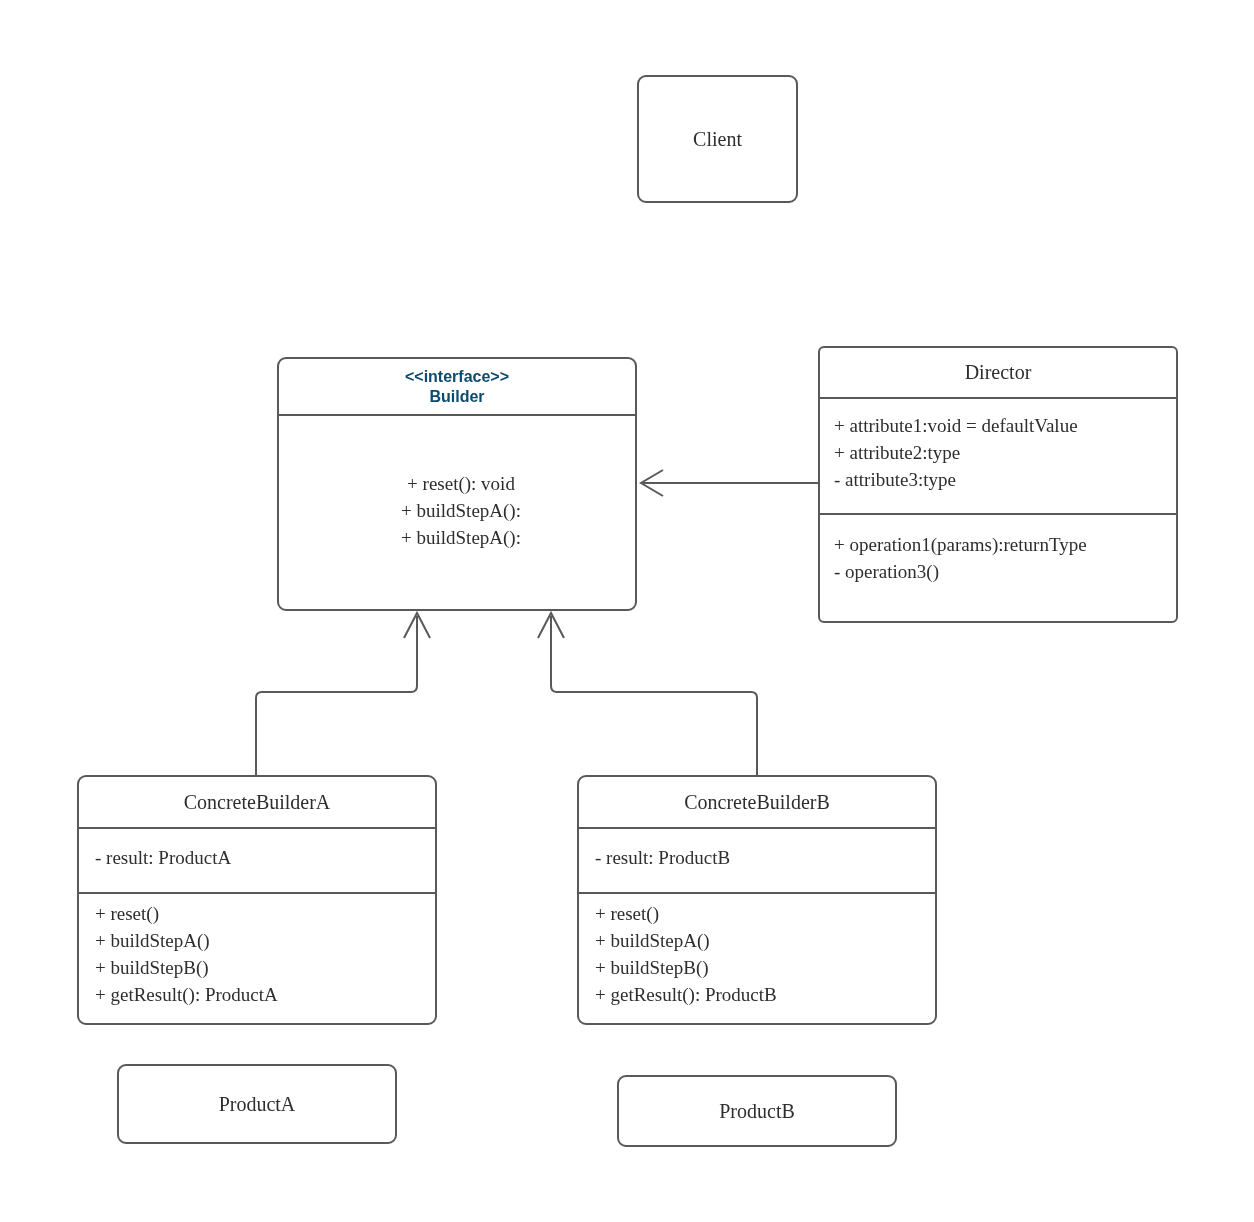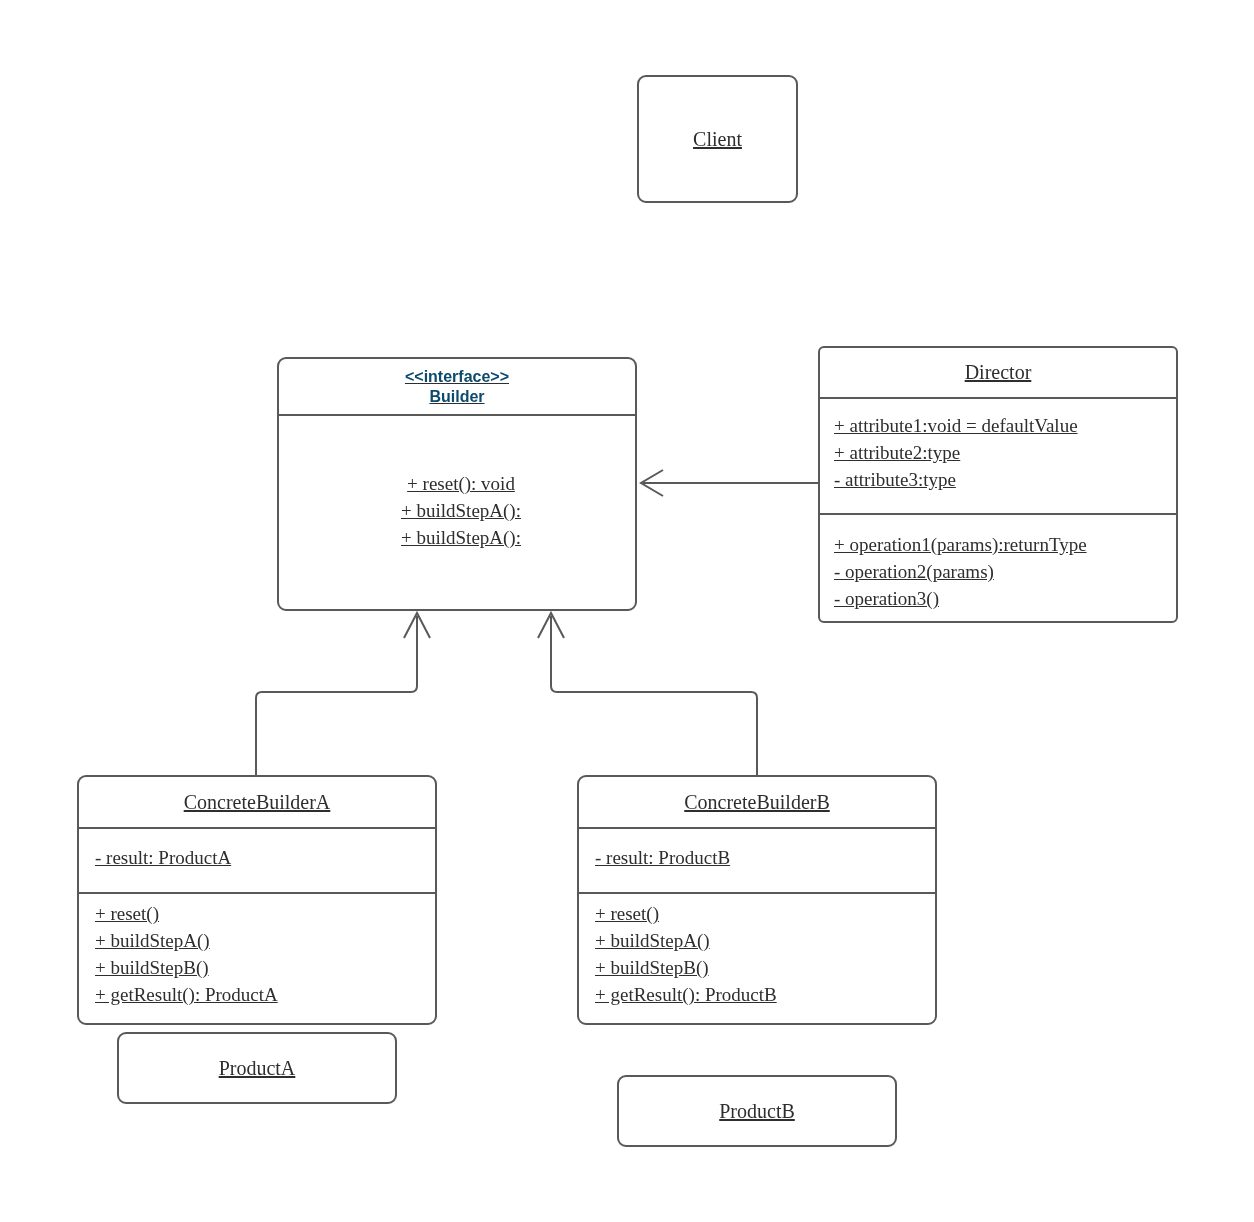--- a/index.html
+++ b/index.html
@@ -16,21 +16,20 @@
     position: absolute;
     left: 0; top: 0;
     width: 1254px; height: 1222px;
   }
   .box {
     position: absolute;
     box-sizing: border-box;
     background: #ffffff;
     border: 2px solid #595959;
     border-radius: 9px;
-    text-decoration: underline;
   }
   .simple-box {
     display: flex;
     align-items: center;
     justify-content: center;
     font-size: 20px;
   }
   .cls-title {
     box-sizing: border-box;
     display: flex;
@@ -109,21 +108,20 @@
     <div class="cls-title director-title">
       <span>Director</span>
     </div>
     <div class="members director-attrs sect-divider">
       <div class="member">+ attribute1:void = defaultValue</div>
       <div class="member">+ attribute2:type</div>
       <div class="member">- attribute3:type</div>
     </div>
     <div class="members director-ops">
       <div class="member">+ operation1(params):returnType</div>
-      <div class="member">- operation2(params)</div>
       <div class="member">- operation3()</div>
     </div>
   </div>
 
   <div class="box" style="left:77px; top:775px; width:360px; height:250px;">
     <div class="cls-title concrete-title">
       <span>ConcreteBuilderA</span>
     </div>
     <div class="members concrete-attrs sect-divider">
       <div class="member">- result: ProductA</div>
@@ -144,21 +142,21 @@
       <div class="member">- result: ProductB</div>
     </div>
     <div class="members concrete-ops">
       <div class="member">+ reset()</div>
       <div class="member">+ buildStepA()</div>
       <div class="member">+ buildStepB()</div>
       <div class="member">+ getResult(): ProductB</div>
     </div>
   </div>
 
-  <div class="box simple-box" style="left:117px; top:1032px; width:280px; height:72px;">
+  <div class="box simple-box" style="left:117px; top:1064px; width:280px; height:80px;">
     <span>ProductA</span>
   </div>
 
   <div class="box simple-box" style="left:617px; top:1075px; width:280px; height:72px;">
     <span>ProductB</span>
   </div>
 
 </div>
 
 </body></html>

